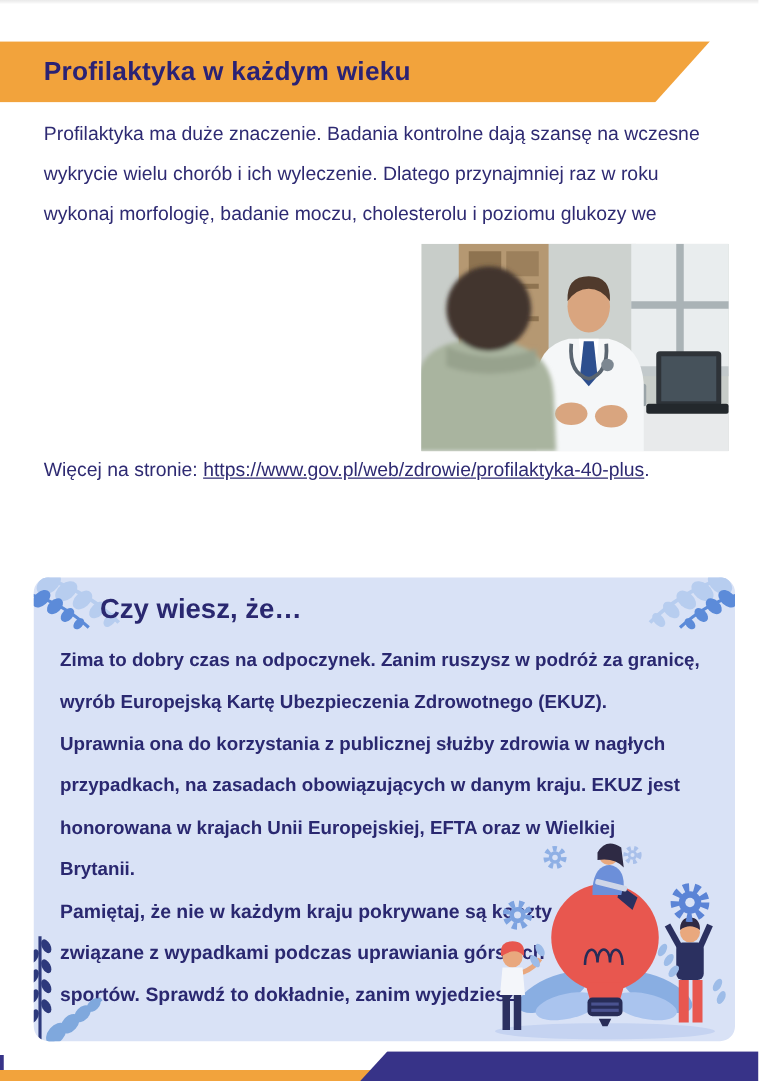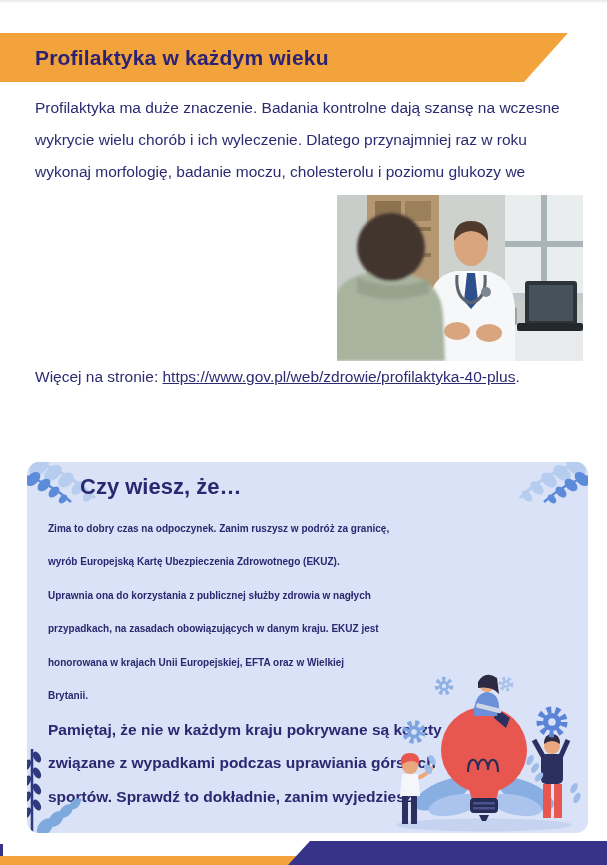--- a/index.html
+++ b/index.html
@@ -30,21 +30,21 @@
   .beside{width:298px;}
   .photo{margin-left:auto; margin-top:7px; display:block;}
   .linkline a{color:#2E2A72; text-decoration:underline;}
   
   .info-box{
     position:absolute; left:27px; top:462px; width:561px; height:371px;
     background:#D9E2F6; border-radius:12px; overflow:hidden; color:#2A2870;
   }
   .info-heading{position:absolute; left:21px; top:12px; font-size:22px; font-weight:bold;margin-left:32px;}
   .info-body{position:absolute; left:21px; top:50px; width:528px;
-    font-size:10px; font-weight:bold; line-height:33.4px; white-space:pre-line;}
+    font-size:15px; font-weight:bold; line-height:33.4px; white-space:pre-line;}
   .info-body-2{position:absolute; left:21px; top:251px; width:410px;
     font-size:15.5px; font-weight:bold; line-height:33.4px; white-space:pre-line;}
   .orn-tl{position:absolute; left:-2px; top:-2px;}
   .orn-tr{position:absolute; right:-2px; top:-2px; transform:scaleX(-1);}
   .orn-bl{position:absolute; left:-2px; bottom:-4px;}
   .illus{position:absolute; right:4px; bottom:0;}
   
   .footer-orange{position:absolute; left:0; top:856px; width:302px; height:9px; background:#F2A33C;}
   .footer-navy{position:absolute; left:288px; top:841px; width:319px; height:24px;
     background:#373388; clip-path:polygon(22px 0,100% 0,100% 100%,0 100%);}

